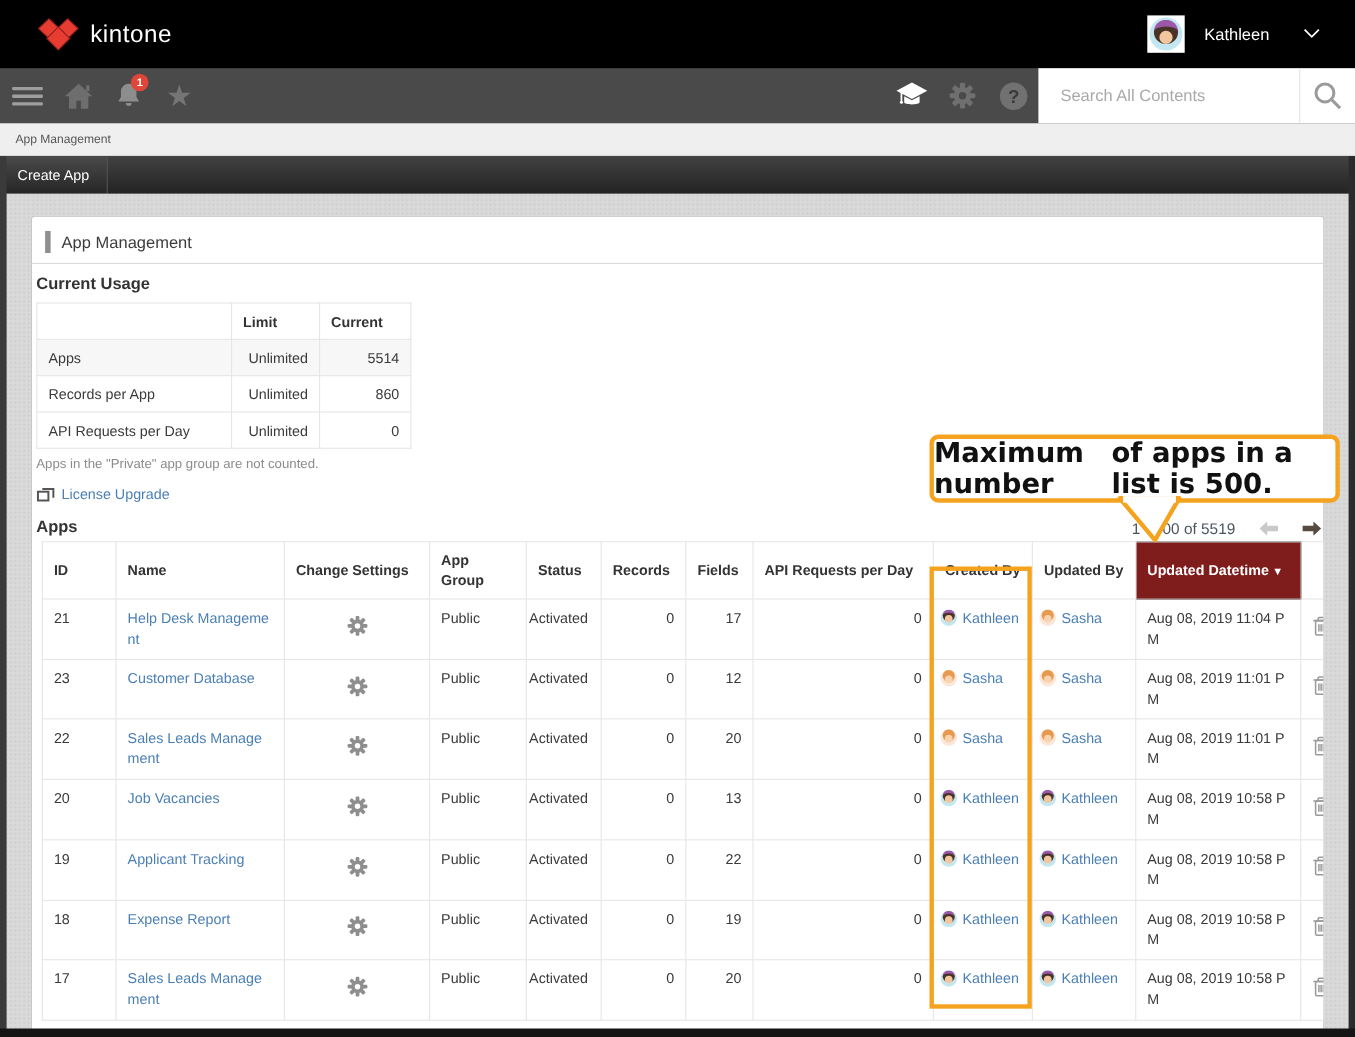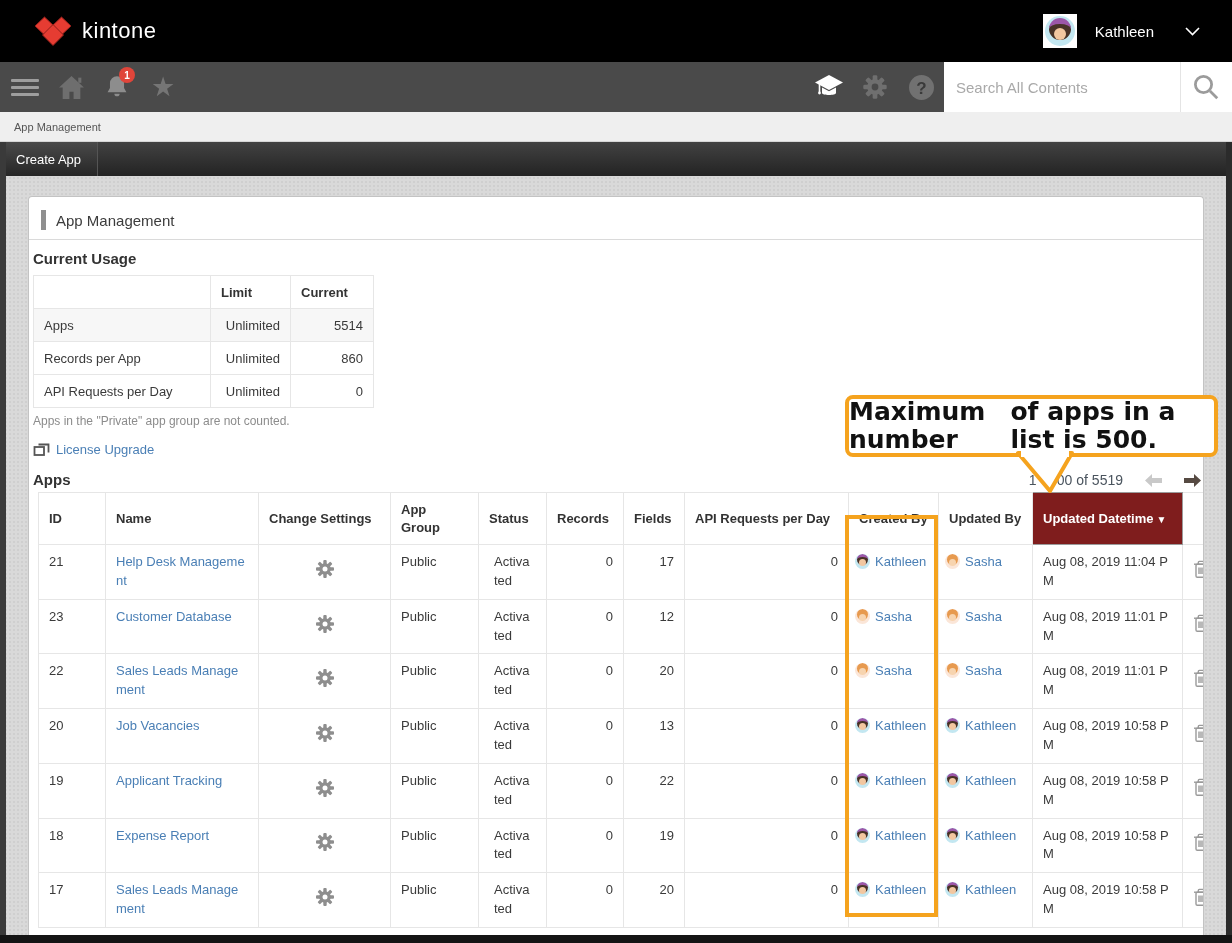--- a/index.html
+++ b/index.html
@@ -21,21 +21,21 @@
   .user-chevron{position:absolute;right:18px;}
   
   .toolbar{position:absolute;left:0;top:62px;width:1232px;height:50px;background:#4a4a4a;display:flex;align-items:center;}
   .tb-icon{display:flex;align-items:center;justify-content:center;width:46px;height:50px;cursor:pointer;position:relative;}
   .hamburger{width:28px;}
   .hamburger div{height:3px;background:#9e9e9e;margin:4px 0;border-radius:1px;}
   .star-glyph{font-size:27px;color:#757575;line-height:1;}
   .badge{position:absolute;top:5px;right:5px;min-width:16px;height:16px;border-radius:8px;background:#e0453a;color:#fff;font-size:10px;font-weight:bold;display:flex;align-items:center;justify-content:center;padding:0 3px;box-sizing:border-box;}
   .tb-right{position:absolute;right:288px;top:0;height:50px;display:flex;align-items:center;}
   .searchbox{position:absolute;right:0;top:0;width:288px;height:50px;background:#fff;display:flex;align-items:center;}
-  .searchbox input{border:none;outline:none;font-size:15px;color:#444;padding:0 12px;width:222px;height:46px;font-family:"Liberation Sans",sans-serif;}
+  .searchbox input{border:none;outline:none;font-size:15px;color:#444;padding:0 12px;width:222px;height:46px;font-family:"Liberation Sans",sans-serif;margin-left:8px;}
   .searchbox input::placeholder{color:#a9a9a9;}
   .search-btn{width:54px;height:50px;display:flex;align-items:center;justify-content:center;border-left:1px solid #e4e4e4;cursor:pointer;}
   
   .breadcrumb{position:absolute;left:0;top:112px;width:1232px;height:30px;background:#efefef;border-bottom:1px solid #d6d6d6;display:flex;align-items:center;box-sizing:border-box;}
   .breadcrumb span{font-size:11px;color:#555;margin-left:14px;}
   
   .actionbar{position:absolute;left:0;top:142px;width:1232px;height:34px;background:linear-gradient(#424242,#232323);display:flex;align-items:stretch;}
   .create-app{display:flex;align-items:center;padding:0 16px;color:#fff;font-size:13px;border-right:1px solid #555;cursor:pointer;background:linear-gradient(#4a4a4a,#262626);}
   
   .content{position:absolute;left:0;top:176px;width:1232px;height:767px;background:#d9d9d9;background-image:radial-gradient(#cfcfcf 1px, transparent 1px);background-size:4px 4px;}
@@ -63,21 +63,21 @@
   .pg-btn{margin-left:22px;cursor:pointer;display:flex;align-items:center;}
   
   .apps-table{border-collapse:collapse;table-layout:fixed;width:1177px;margin:4px 0 0 9px;font-size:13px;color:#3a3a3a;background:#fff;}
   .apps-table th,.apps-table td{border:1px solid #e6e6e6;box-sizing:border-box;}
   .apps-table th{font-weight:bold;text-align:left;color:#333;padding:8px 10px;height:52px;vertical-align:middle;line-height:1.35;}
   .apps-table td{padding:8px 10px;height:51px;vertical-align:top;line-height:1.45;}
   .apps-table th.sorted{background:#7f1d1d;color:#fff;border-color:#9b9b9b;}
   .apps-table .sort-arrow{font-size:10px;margin-left:3px;}
   td.num{text-align:right;}
   td.c-name,td.c-status,td.c-dt{word-break:break-all;}
-  td.c-status{padding:8px 15px;}
+  td.c-status{padding:8px 2px;}
   td.c-settings,td.c-del{text-align:center;vertical-align:middle;}
   .apps-table a{color:#4a7fb5;text-decoration:none;cursor:pointer;}
   td.c-user{white-space:nowrap;overflow:hidden;padding:8px 6px;}
   
   .avatar{width:15px;height:15px;border-radius:50%;display:inline-block;position:relative;overflow:hidden;vertical-align:-3px;margin-right:5px;background:#cde9f2;}
   .avatar::before{content:"";position:absolute;left:2px;top:0;width:11px;height:11px;border-radius:50%;box-sizing:border-box;}
   .avatar::after{content:"";position:absolute;left:4px;top:5px;width:7px;height:7px;border-radius:50%;}
   .avatar.kathleen{background:#c3e7f1;}
   .avatar.kathleen::before{background:#493327;border-top:3px solid #9c57a8;}
   .avatar.kathleen::after{background:#f2c7a0;}

